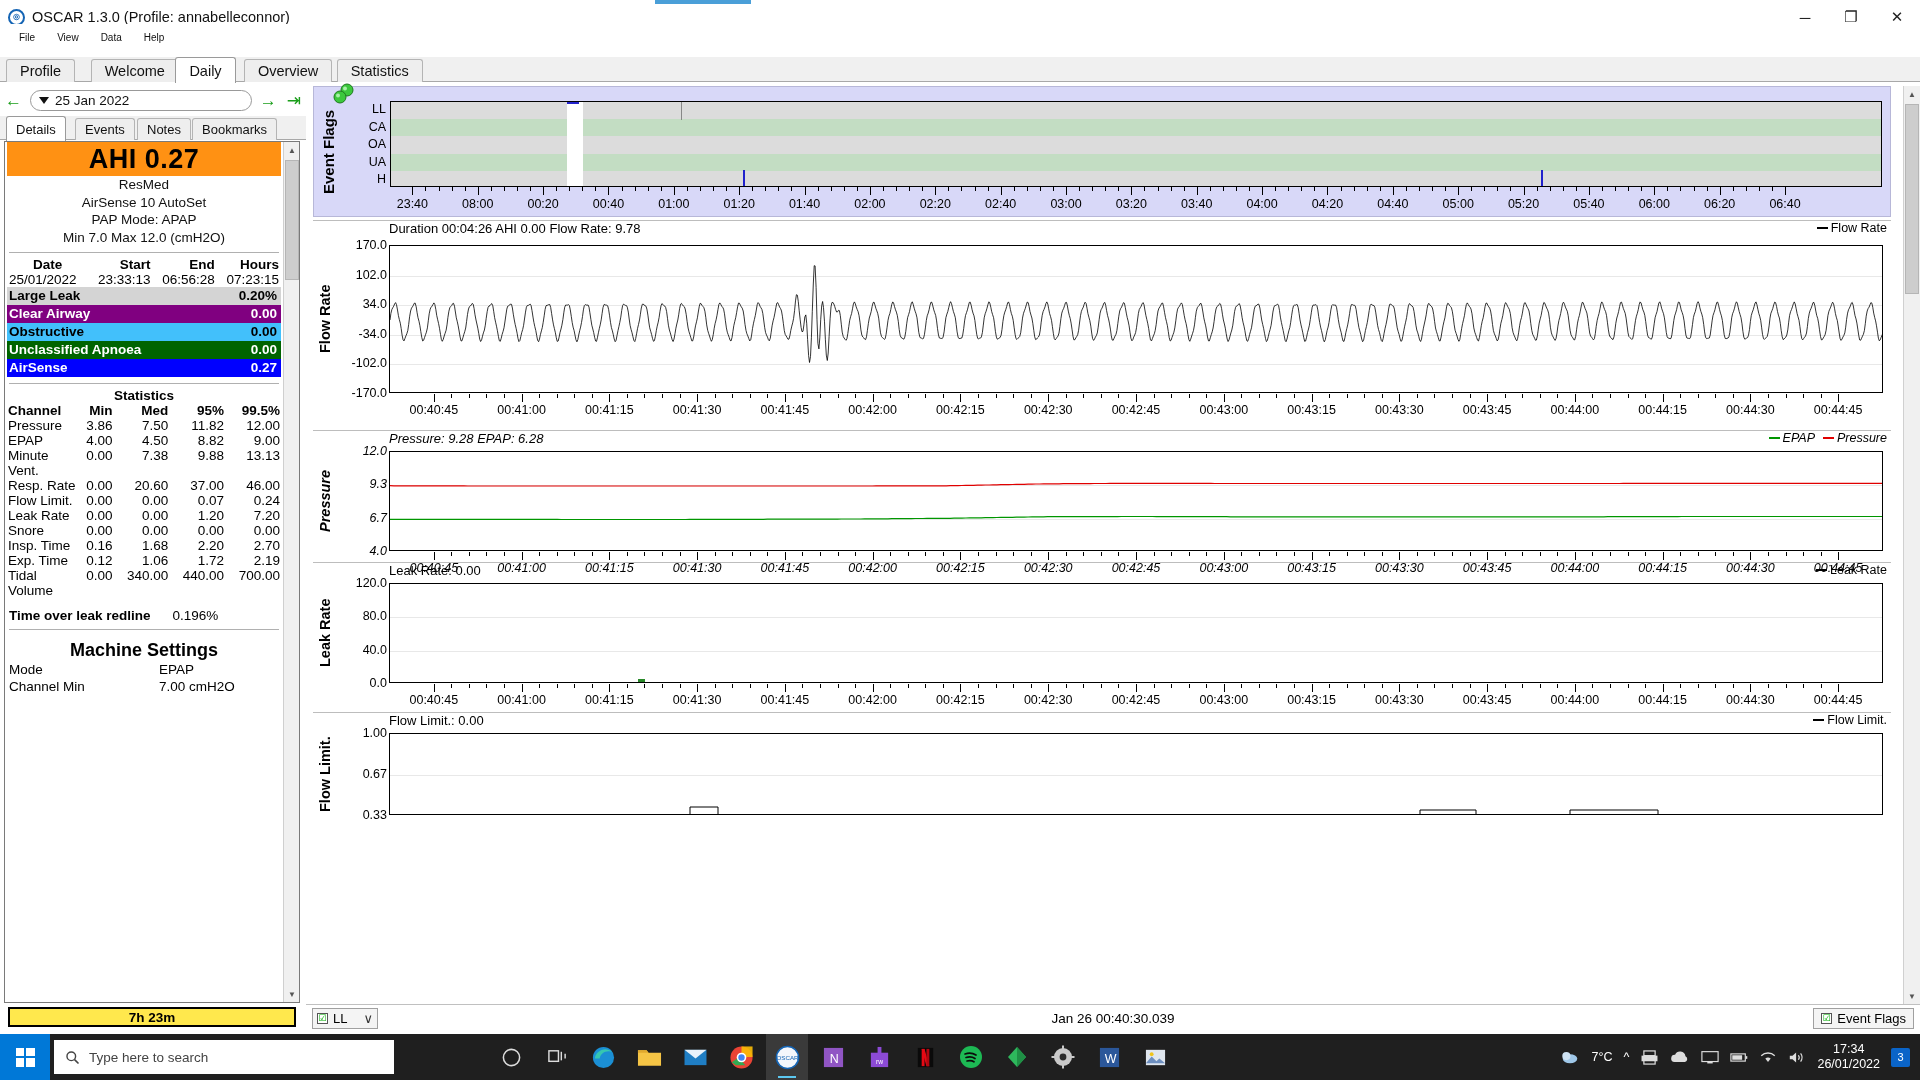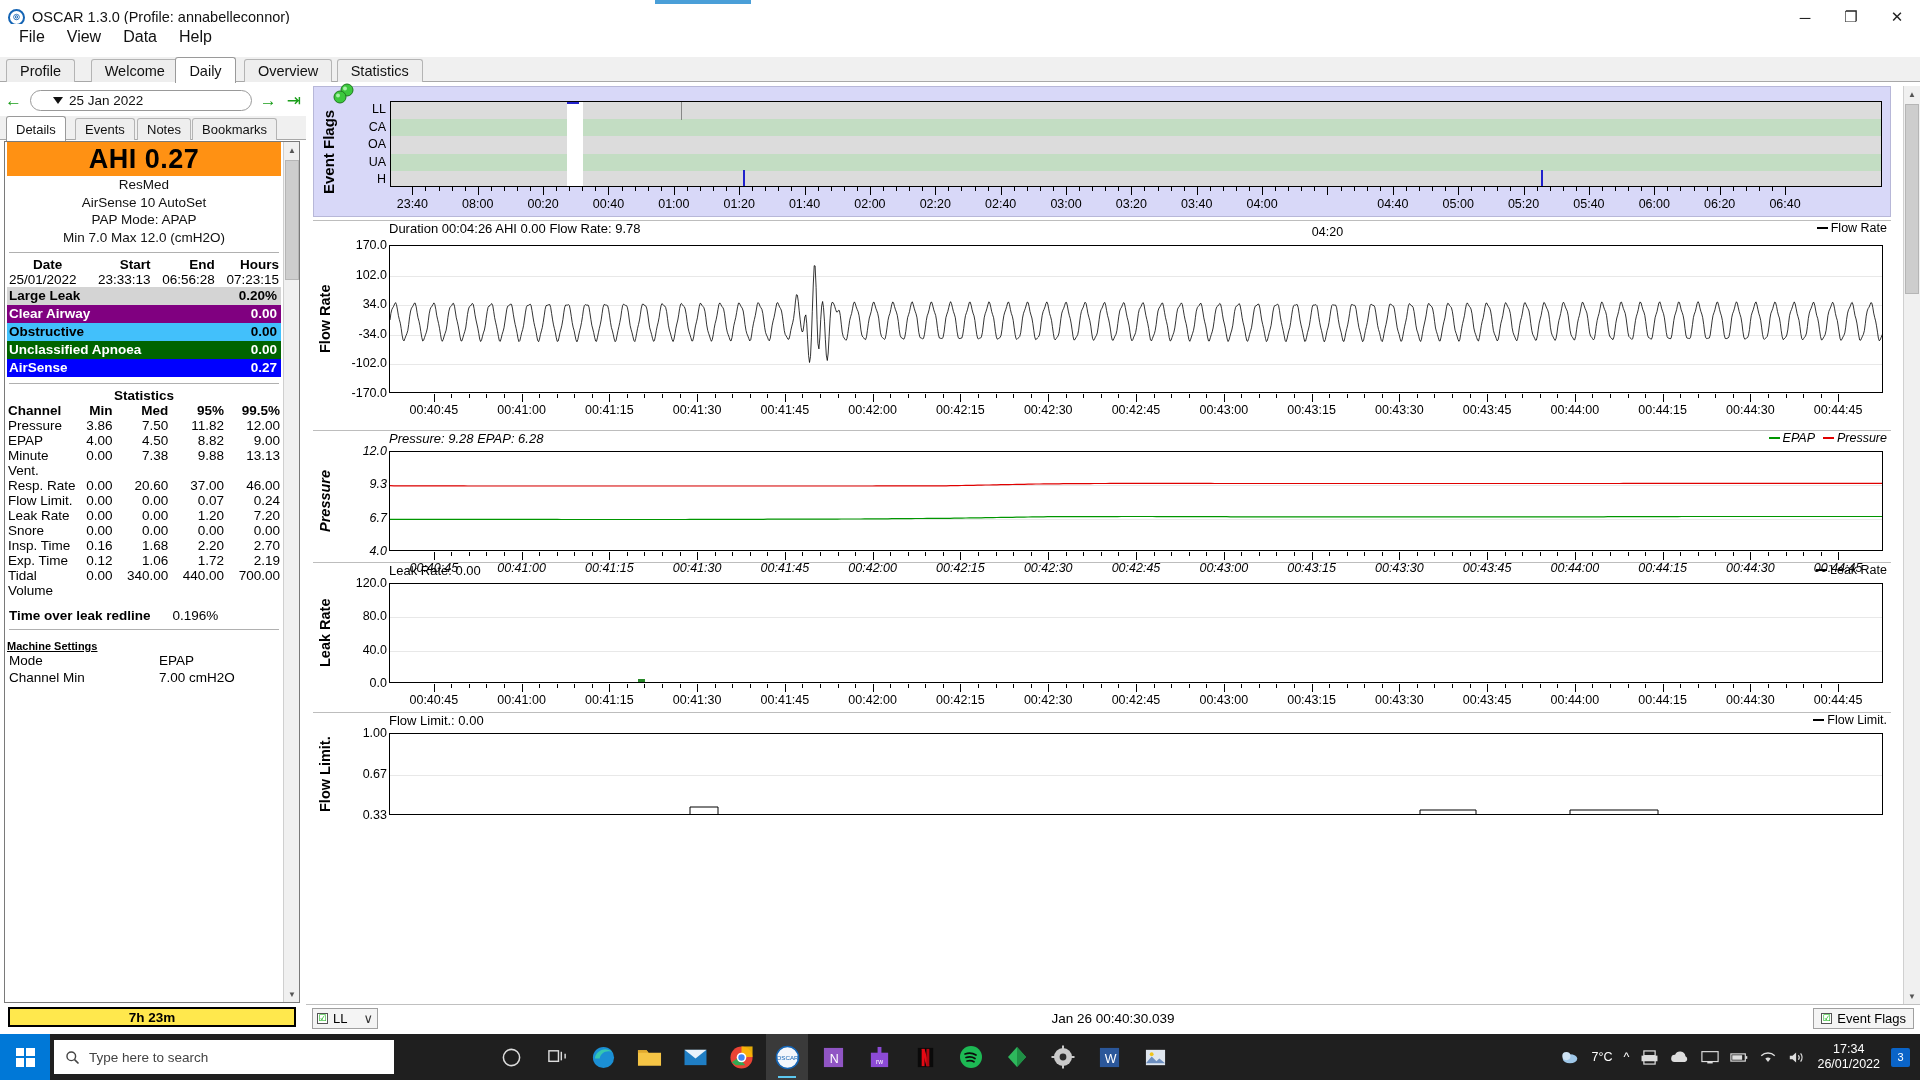--- a/index.html
+++ b/index.html
@@ -33,21 +33,21 @@
   .tb-btn {
     width: 46px; height: 34px; display: flex; align-items: center; justify-content: center;
     font-size: 15px; color: #222; cursor: default;
   }
 
   
   .menubar {
     position: absolute; left: 0; top: 24px; width: 1920px; height: 26px;
     display: flex; align-items: center; background: #ffffff; padding-left: 8px;
   }
-  .menu-item { font-size: 16px; color: #111; padding: 2px 11px; cursor: default; }
+  .menu-item { font-size: 10px; color: #111; padding: 2px 11px; cursor: default; }
 
   
   .maintabs {
     position: absolute; left: 0; top: 57px; width: 1920px; height: 25px;
     border-bottom: 1px solid #a8a8a8; background: #f0f0f0;
   }
   .mtab {
     position: absolute; top: 2px; height: 23px; line-height: 23px;
     font-size: 14.5px; color: #111; padding: 0 13px;
     background: #eeeeee; border: 1px solid #b4b4b4; border-bottom: none;
@@ -59,21 +59,21 @@
   }
 
   
   .datenav {
     position: absolute; left: 0; top: 86px; width: 306px; height: 28px;
     display: flex; align-items: center; background: #ffffff;
   }
   .nav-arrow { color: #1a9e1a; font-size: 17px; padding: 0 5px; cursor: pointer; line-height: 1; }
   .datebox {
     flex: 1; height: 21px; border: 1px solid #999; border-radius: 11px;
-    background: #fff; display: flex; align-items: center; padding-left: 22px;
+    background: #fff; display: flex; align-items: center; padding-left: 8px;
     font-size: 13.5px; color: #111; margin: 0 3px;
   }
   .caret-down {
     width: 0; height: 0; border-left: 5px solid transparent;
     border-right: 5px solid transparent; border-top: 7px solid #111; margin-right: 6px;
   }
 
   
   .subtabs {
     position: absolute; left: 0; top: 116px; width: 306px; height: 24px;
@@ -113,21 +113,21 @@
   .stattable th { font-weight: bold; padding: 0 1px; color: #000; }
   .stattable th.c0 { text-align: left; }
   .stattable th.cn { text-align: right; }
   .stattable td { padding: 0 1px; color: #000; vertical-align: top; }
   .stattable td.c0 { text-align: left; width: 70px; }
   .stattable td.cn { text-align: right; }
 
   .redline { display: flex; font-size: 13.5px; font-weight: bold; margin-top: 10px; padding: 0 2px; }
   .redline .v { font-weight: normal; margin-left: 22px; }
 
-  .ms-title { text-align: left; font-weight: bold; font-size: 11px; margin-top: 10px; text-decoration: underline; }
+  .ms-title { text-align: center; font-weight: bold; font-size: 18px; margin-top: 10px; }
   .msrow { display: flex; font-size: 13.5px; color: #000; line-height: 17px; padding: 0 2px; }
   .msrow .k { width: 150px; }
 
   
   .lp-scroll { position: absolute; right: 0; top: 0; width: 16px; height: 100%; background: #f0f0f0; border-left: 1px solid #cfcfcf; }
   .sb-btn { width: 16px; height: 16px; background: #f0f0f0; display:flex; align-items:center; justify-content:center; font-size: 8px; color:#555; }
   .sb-thumb { position: absolute; left: 1px; width: 14px; background: #cdcdcd; border: 1px solid #b5b5b5; }
 
   
   .hoursbar {
@@ -597,21 +597,21 @@
           <span style="left: 19.0238%;">01:00</span>
           <span style="left: 23.4048%;">01:20</span>
           <span style="left: 27.7857%;">01:40</span>
           <span style="left: 32.1667%;">02:00</span>
           <span style="left: 36.5476%;">02:20</span>
           <span style="left: 40.9286%;">02:40</span>
           <span style="left: 45.3095%;">03:00</span>
           <span style="left: 49.6905%;">03:20</span>
           <span style="left: 54.0714%;">03:40</span>
           <span style="left: 58.4524%;">04:00</span>
-          <span style="left: 62.8333%; margin-top: 28px;">04:20</span>
+          <span style="left: 62.8333%;">04:20</span>
           <span style="left: 67.2143%;">04:40</span>
           <span style="left: 71.5952%;">05:00</span>
           <span style="left: 75.9762%;">05:20</span>
           <span style="left: 80.3571%;">05:40</span>
           <span style="left: 84.7381%;">06:00</span>
           <span style="left: 89.119%;">06:20</span>
           <span style="left: 93.5%;">06:40</span>
         </div>
     </div>
 

